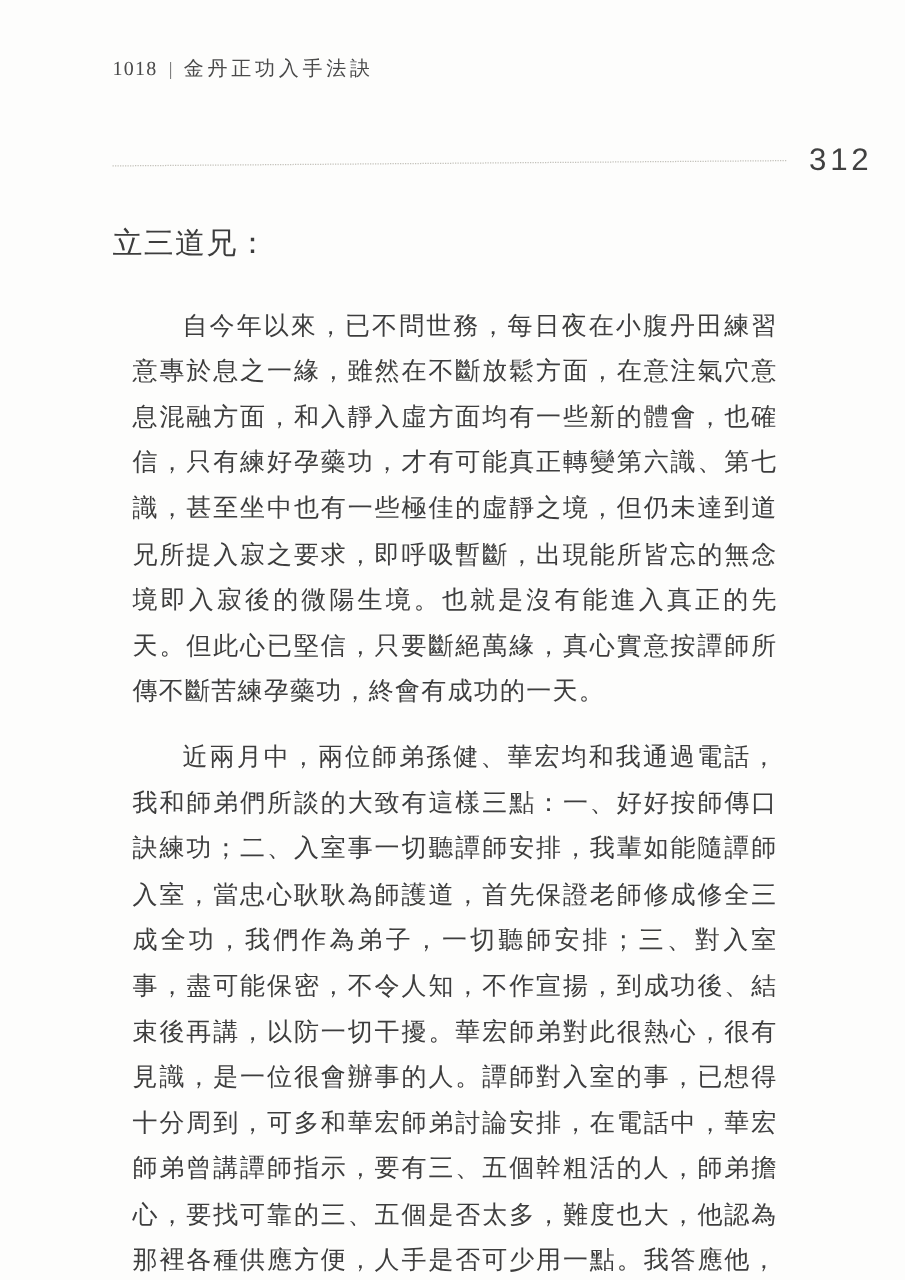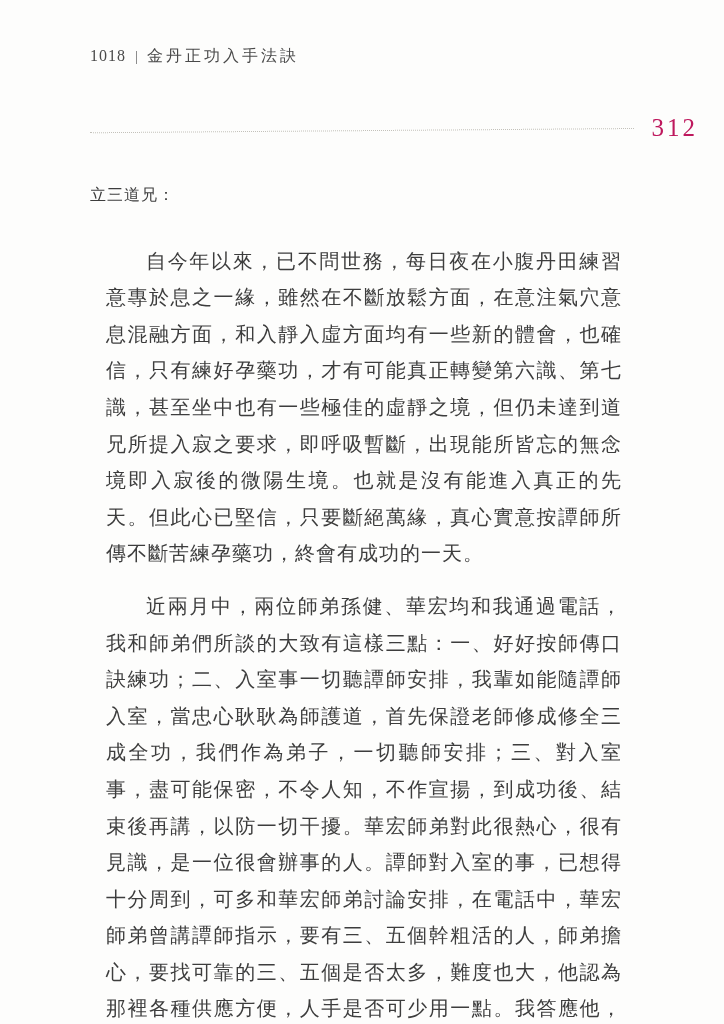--- a/index.html
+++ b/index.html
@@ -38,30 +38,30 @@
   .rule {
     flex: 1 1 auto;
     height: 0;
     border-top: 1px dotted #c3c1ba;
     margin-right: 18px;
     transform: rotate(-0.45deg);
     transform-origin: right center;
   }
   .page-num {
     flex: 0 0 auto;
-    font-family: Liberation Serif, serif;
+    font-family: Liberation Sans, sans-serif;
     font-size: 25px;
     line-height: 28px;
     letter-spacing: 3px;
-    color: #be185d;
+    color: #404040;
   }
   
   .salutation {
     margin: 35px 0 0 0;
-    font-size: 16px;
+    font-size: 24px;
     line-height: 36.6px;
     letter-spacing: 1px;
   }
   .para {
     margin: 16px;
     font-size: 20px;
     line-height: 36.6px;
     letter-spacing: 1px;
     text-align: justify;
     text-indent: 2em;

